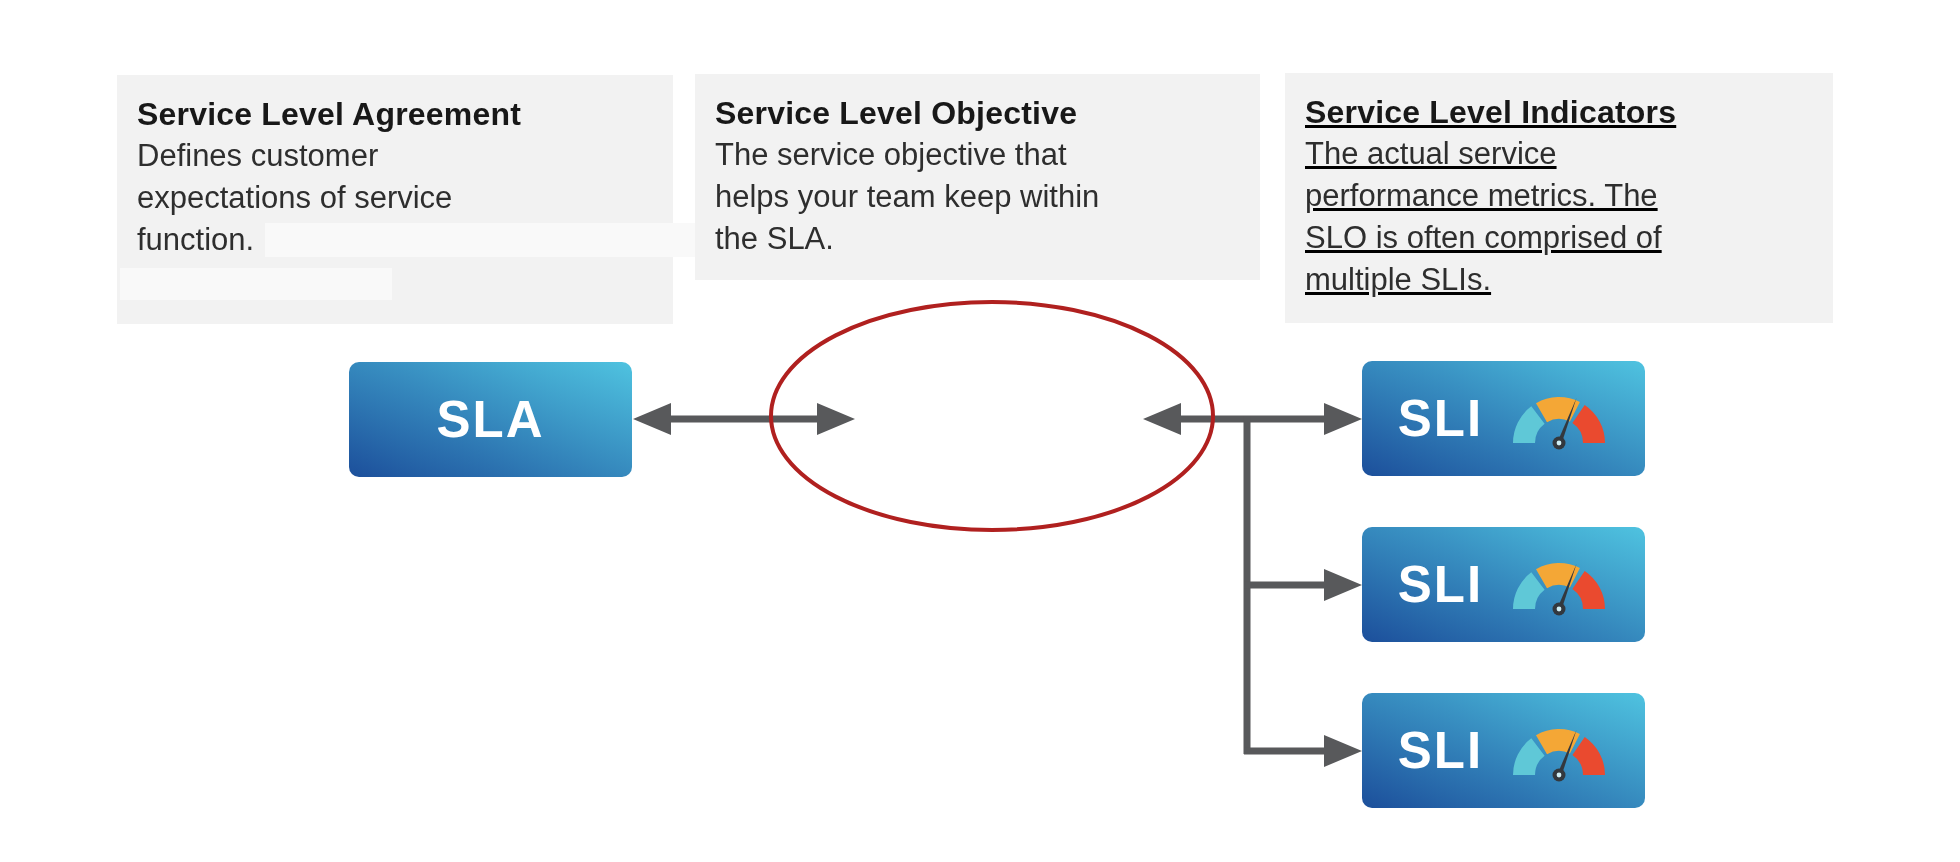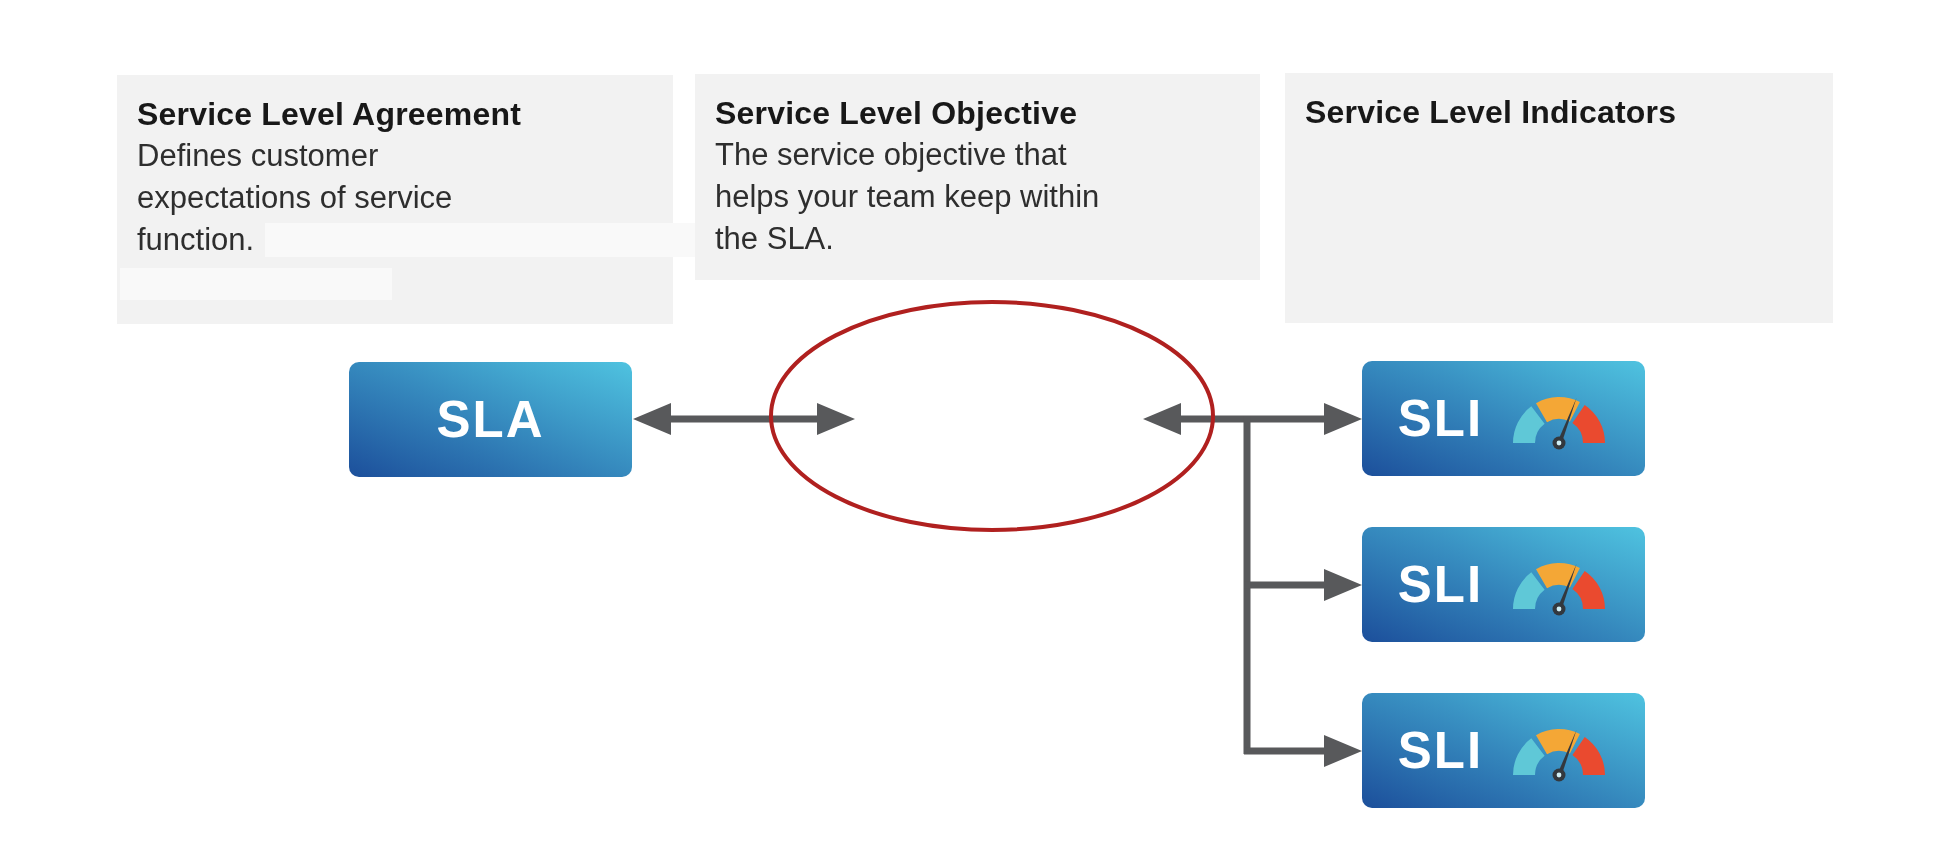--- a/index.html
+++ b/index.html
@@ -15,21 +15,21 @@
   .card-title{
     font-size:32px;font-weight:700;color:#181818;line-height:42px;
     letter-spacing:0.2px;white-space:pre-line;
   }
   .card-body{
     font-size:31px;font-weight:400;color:#2e2e2e;line-height:42px;
     white-space:pre-line;
   }
   #card-sla{left:117px;top:75px;width:556px;height:249px;}
   #card-slo{left:695px;top:74px;width:565px;height:206px;}
-  #card-sli{left:1285px;top:73px;width:548px;height:250px;}
+  #card-sli{left:1285px;top:73px;width:548px;height:250px;text-decoration:underline;}
   .redacted-bar{position:absolute;background:#f9f9f9;}
   #redacted-bar-1{left:148px;top:148px;width:474px;height:34px;}
   #redacted-bar-2{left:3px;top:193px;width:272px;height:32px;}
   
   .node{
     position:absolute;width:283px;height:115px;border-radius:10px;
     background:linear-gradient(to top right,#1c4f9b 0%,#4fc3e0 100%);
     display:flex;align-items:center;justify-content:center;gap:26px;
     color:#ffffff;
   }
@@ -79,20 +79,24 @@
 
   <div class="card" id="card-slo">
     <div class="card-title">Service Level Objective</div>
     <div class="card-body">The service objective that
 helps your team keep within
 the SLA.</div>
   </div>
 
   <div class="card" id="card-sli">
     <div class="card-title">Service Level Indicators</div>
+    <div class="card-body">The actual service
+performance metrics. The
+SLO is often comprised of
+multiple SLIs.</div>
   </div>
 
   <div class="node" id="node-sla">
     <span class="node-label">SLA</span>
   </div>
 
 
   <div class="node" id="node-sli-1">
     <span class="node-label">SLI</span>
     <svg class="gauge" viewBox="0 0 100 64">

